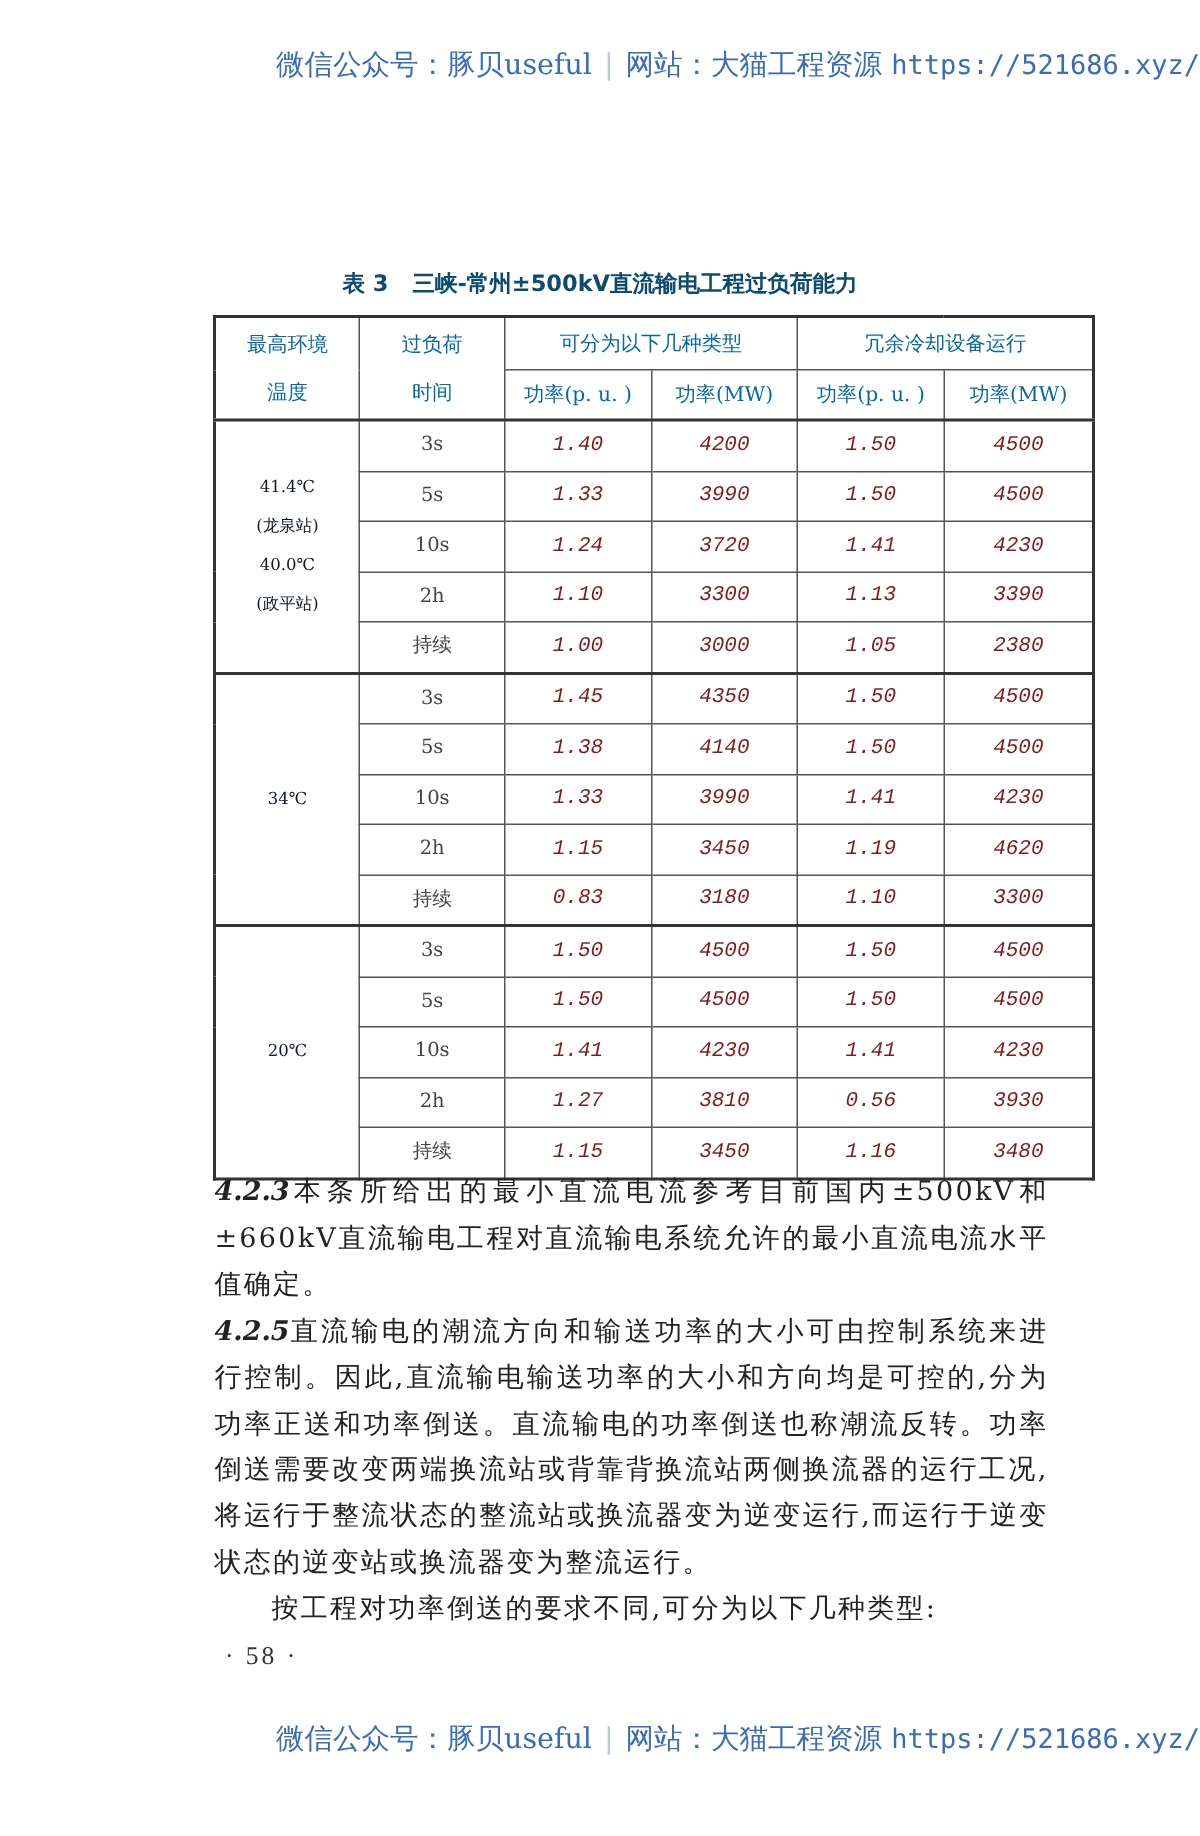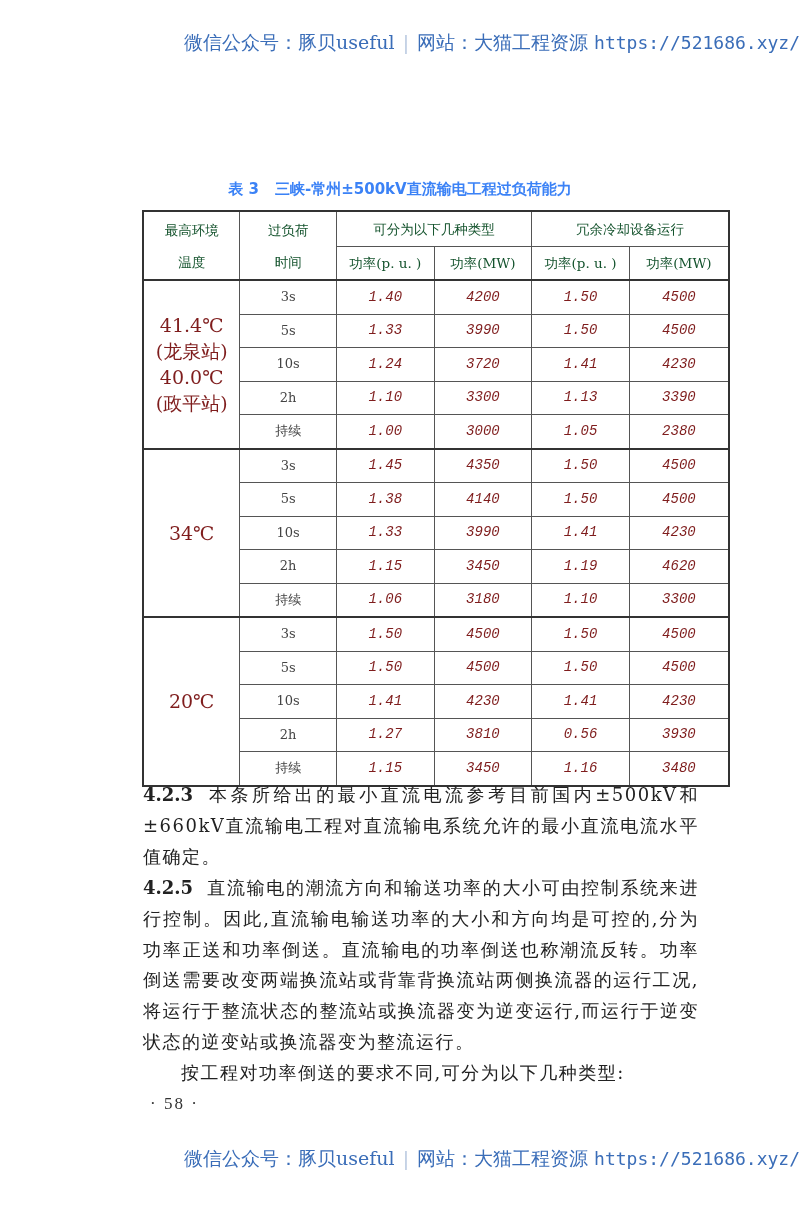--- a/index.html
+++ b/index.html
@@ -12,46 +12,46 @@
     color: #3a6db8; font-size: 19px; letter-spacing: 0px;
     font-family: "DejaVu Serif", serif;
   }
   .watermark .mono { font-family: "DejaVu Sans Mono", "Liberation Mono", monospace; font-size: 18px; }
   .watermark .sep { color: #b8c8e0; margin: 0 8px; }
   .wm-top { top: 30px; }
   .wm-bottom { top: 1146px; }
 
   .table-title {
     position: absolute; top: 180px; left: 0; width: 800px; text-align: center;
-    font-family: "DejaVu Sans", sans-serif; font-weight: bold; font-size: 15px; color: #3b82f6;
+    font-family: "DejaVu Sans", sans-serif; font-weight: bold; font-size: 15px; color: #0c4a6e;
   }
   .table-title .num { margin-right: 16px; }
 
   table.data {
     position: absolute; left: 142px; top: 210px; width: 588px;
     border-collapse: collapse; border: 2px solid #333;
     font-size: 13px; color: #444;
   }
   table.data td, table.data th {
     border: 1px solid #555; text-align: center; font-weight: normal;
     height: 32.5px; padding: 0; line-height: 1.2;
   }
-  table.data th { font-size: 13.5px; color: #14532d; }
+  table.data th { font-size: 13.5px; color: #0369a1; }
   table.data .hdr-top th { height: 34px; }
   table.data .hdr-sub th { height: 32px; }
-  table.data td.temp { font-size: 19px; line-height: 26px; color: #7f1d1d; }
+  table.data td.temp { font-size: 11px; line-height: 26px; color: #0f172a; }
   table.data td.mono { font-family: "Liberation Mono", "DejaVu Sans Mono", monospace; font-size: 14px; color: #7f1d1d; font-style: italic; }
   table.data tbody.group { border-top: 2px solid #333; }
 
   .para {
     position: absolute; left: 143px; width: 556px;
     font-size: 18px; line-height: 30.8px; color: #222; letter-spacing: 1.5px;
     text-align: justify;
   }
-  .para .sec { font-weight: bold; font-family: "DejaVu Serif", serif; margin-right: 14px; letter-spacing: 0; }
+  .para .sec { font-weight: bold; font-family: "DejaVu Serif", serif; letter-spacing: 0; font-style: italic; }
   .p1 { top: 780px; }
   .p2 { top: 873px; }
   .p3 { top: 1058px; text-indent: 38px; }
   .pageno {
     position: absolute; left: 150px; top: 1094px; font-size: 17px; color: #333;
     font-family: "Liberation Serif", serif; letter-spacing: 2px;
   }
 </style>
 </head>
 <body>
@@ -157,21 +157,21 @@
     </tr>
     <tr>
       <td>2h</td>
       <td class="mono">1.15</td>
       <td class="mono">3450</td>
       <td class="mono">1.19</td>
       <td class="mono">4620</td>
     </tr>
     <tr>
       <td>持续</td>
-      <td class="mono">1.06</td>
+      <td class="mono">0.83</td>
       <td class="mono">3180</td>
       <td class="mono">1.10</td>
       <td class="mono">3300</td>
     </tr>
   </tbody>
 
   <tbody class="group">
     <tr>
       <td rowspan="5" class="temp">20℃</td>
       <td>3s</td>

